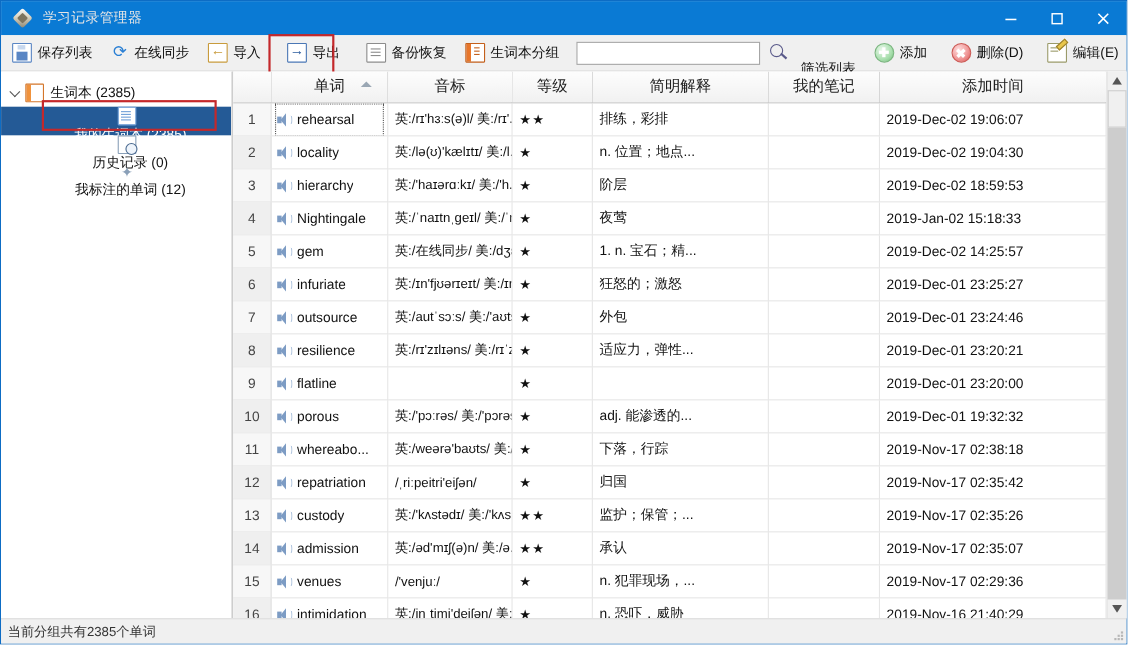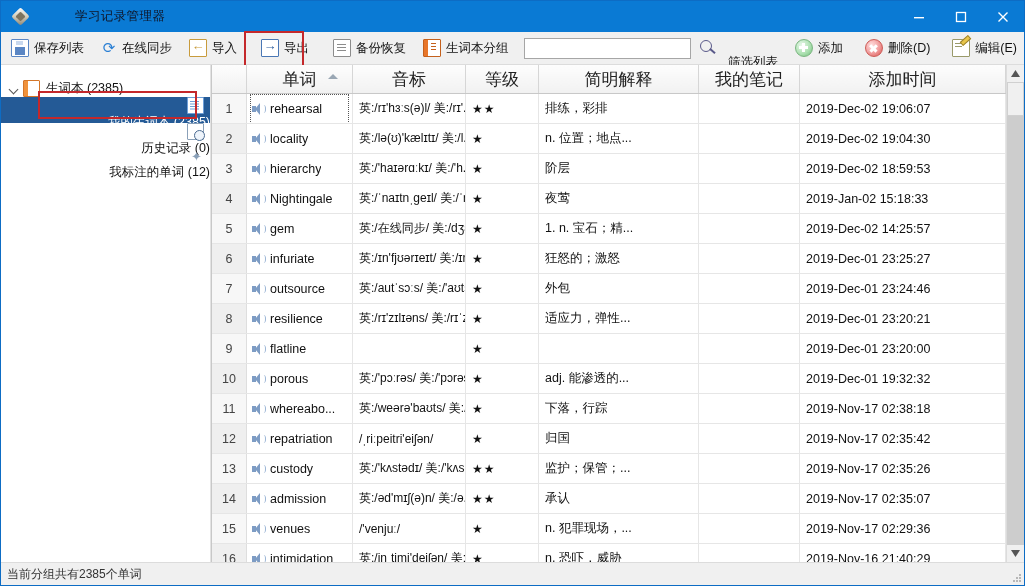--- a/index.html
+++ b/index.html
@@ -13,21 +13,21 @@
 
   
   .titlebar{height:31px;background:#0a7ad4;display:flex;align-items:center;
             flex:0 0 auto;position:relative;}
   .title-logo{width:17px;height:17px;margin-left:12px;margin-right:9px;position:relative;flex:0 0 auto;}
   .title-logo .d1{position:absolute;left:1px;top:2px;width:13px;height:13px;
       background:linear-gradient(135deg,#fdfdfd 0%,#d8d2c0 45%,#8d8573 100%);
       transform:rotate(45deg);border-radius:2px;}
   .title-logo .d2{position:absolute;left:4px;top:5px;width:7px;height:7px;
       background:#7d745f;transform:rotate(45deg);border-radius:1px;}
-  .title-text{color:#0f172a;font-size:12.5px;letter-spacing:.4px;margin-left:36px;}
+  .title-text{color:#e5e5e5;font-size:12.5px;letter-spacing:.4px;}
   .wincontrols{position:absolute;right:0;top:0;height:31px;display:flex;}
   .wc{width:42px;height:31px;display:flex;align-items:center;justify-content:center;}
   .wc svg{display:block;}
 
   
   .toolbar{height:32px;background:#f0f0f0;border-bottom:1px solid #dcdcdc;
            display:flex;align-items:center;flex:0 0 auto;position:relative;}
   .tbtn{height:26px;display:flex;align-items:center;padding:0 7px;margin-left:3px;
         white-space:nowrap;font-size:12.5px;color:#111;justify-content:flex-end;}
   .tbtn .ico{width:16px;height:16px;margin-right:5px;position:relative;flex:0 0 auto;}
@@ -80,21 +80,21 @@
      background:#5a5a8a;transform:rotate(42deg);}
 
   .redbox{position:absolute;border:2px solid #c4282b;pointer-events:none;}
 
   
   .body{flex:1 1 auto;display:flex;min-height:0;background:#fff;}
 
   
   .sidebar{width:210px;flex:0 0 210px;background:#ffffff;border-right:1px solid #e3e3e3;
            position:relative;padding-top:6px;box-sizing:border-box;}
-  .tree-row{height:26px;display:flex;align-items:flex-end;font-size:12.5px;color:#111;
+  .tree-row{height:26px;display:flex;align-items:center;font-size:12.5px;color:#111;
             padding-left:6px;box-sizing:border-box;white-space:nowrap;}
   .tree-row.lvl2{padding-left:26px;flex-direction:column;}
   .tree-row.sel{background:#245a96;color:#ffffff;}
   .chev{width:14px;height:14px;position:relative;flex:0 0 auto;margin-right:2px;}
   .chev:after{content:"";position:absolute;left:3px;top:3px;width:6px;height:6px;
      border-right:1.6px solid #555;border-bottom:1.6px solid #555;transform:rotate(45deg);}
   .tico{width:15px;height:15px;margin-right:6px;position:relative;flex:0 0 auto;}
   .ti-book{background:linear-gradient(90deg,#f0923c 0 4px,#fff 4px 100%);
      border:1px solid #d4762a;border-radius:1px;}
   .ti-doc{background:#fff;border:1px solid #6f9fd8;border-radius:1px;}
@@ -106,21 +106,21 @@
   .ti-star{color:#8aa0b8;font-size:13px;line-height:15px;text-align:center;}
 
   
   .tablewrap{flex:1 1 auto;display:flex;flex-direction:column;min-width:0;background:#fff;
              border-left:1px solid #c8c8c8;position:relative;}
   .grid{flex:1 1 auto;display:flex;min-height:0;}
   .gridmain{flex:1 1 auto;min-width:0;overflow:hidden;}
   table{border-collapse:collapse;width:100%;table-layout:fixed;}
   thead th{height:26px;background:linear-gradient(#fdfdfd,#f1f1f1);
       border-right:1px solid #d6d6d6;border-bottom:1px solid #c8c8c8;
-      font-weight:normal;font-size:17px;color:#222;position:relative;}
+      font-weight:normal;font-size:14px;color:#222;position:relative;}
   th.c0{width:32px;}
   th.c1{width:103px;}
   th.c2{width:110px;}
   th.c3{width:70px;}
   th.c4{width:157px;}
   th.c5{width:98px;}
   th.c6{width:auto;}
   .sortarrow{position:absolute;right:14px;top:9px;width:0;height:0;
      border-left:5px solid transparent;border-right:5px solid transparent;
      border-bottom:5px solid #9aa7b4;}

